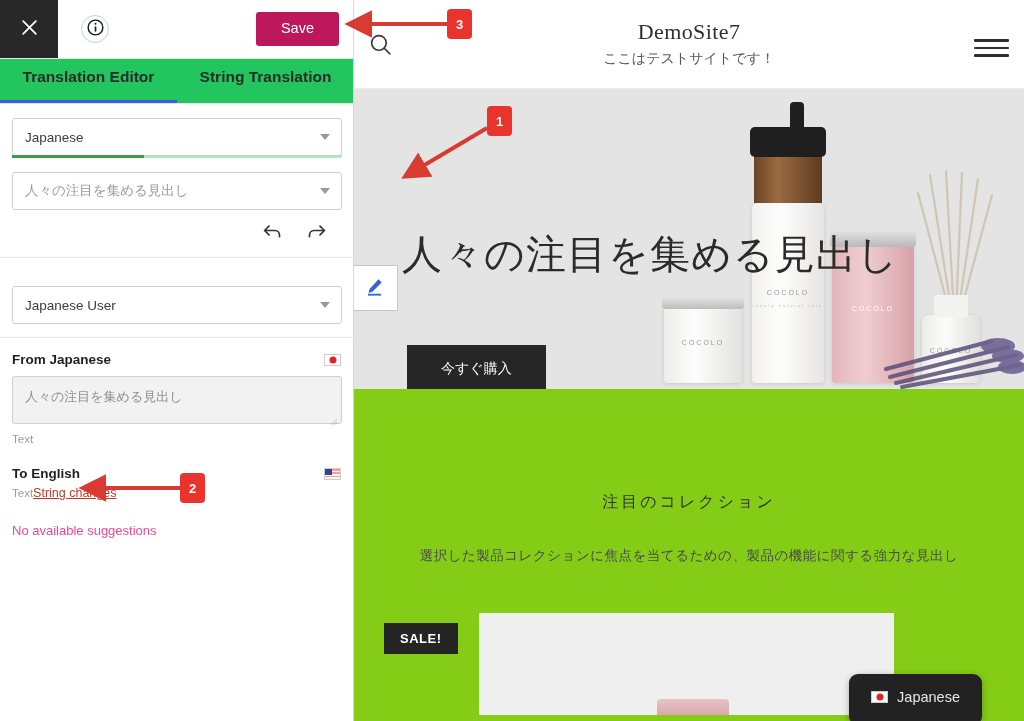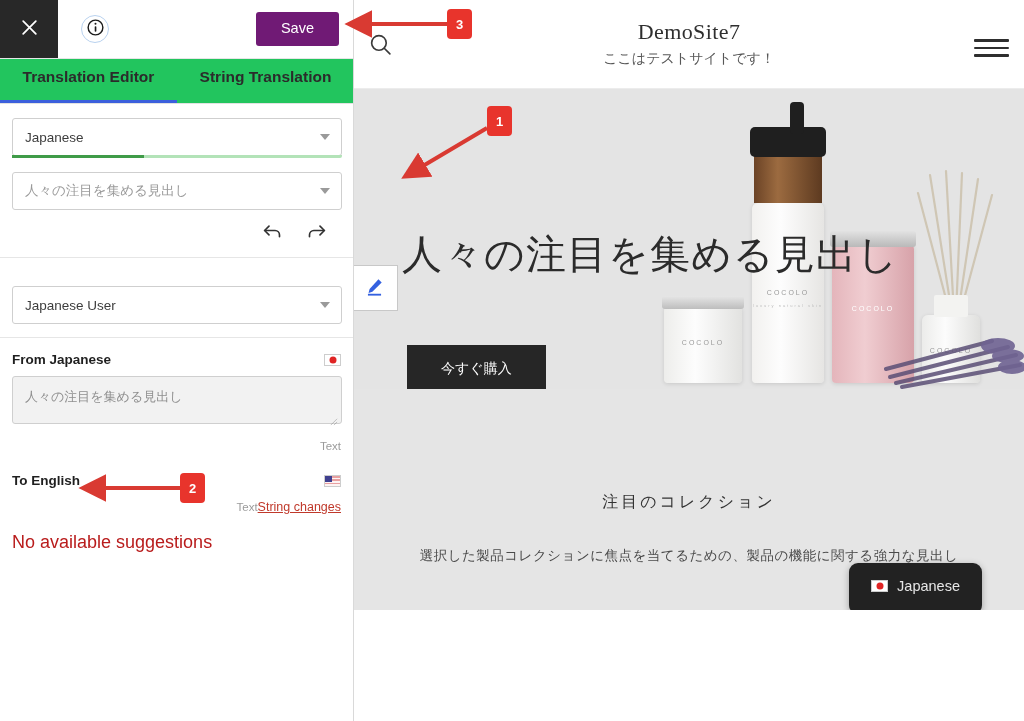--- a/index.html
+++ b/index.html
@@ -18,21 +18,21 @@
   .panel-top{height:58px;display:flex;align-items:stretch;border-bottom:1px solid #e6e6e6;background:#fff;}
   .close-btn{width:58px;height:58px;background:#282828;display:flex;align-items:center;
              justify-content:center;cursor:pointer;flex:0 0 58px;}
   .close-btn svg{width:19px;height:19px;}
   .info-wrap{flex:0 0 auto;display:flex;align-items:center;justify-content:center;width:74px;}
   .info-ico{width:26px;height:26px;border-radius:50%;border:1px solid #b9d2ef;
             display:flex;align-items:center;justify-content:center;cursor:pointer;}
   .info-ico svg{width:19px;height:19px;}
   .top-spacer{flex:1 1 auto;}
   .save-wrap{display:flex;align-items:center;padding-right:14px;}
-  .save-btn{background:#701a75;color:#fff;border:none;border-radius:3px;
+  .save-btn{background:#be185d;color:#fff;border:none;border-radius:3px;
             padding:8px 25px;font-size:14.5px;cursor:pointer;font-family:inherit;line-height:1.2;}
 
   .tabs{display:flex;height:44px;border-bottom:1px solid #e2e2e2;background:#22c55e;}
   .tab{flex:0 0 auto;display:flex;align-items:flex-start;justify-content:center;
        font-size:15.5px;font-weight:bold;color:#2b2b2b;cursor:pointer;
        padding:9px 0 0 0;position:relative;box-sizing:border-box;}
   .tab.t1{width:177px;}
   .tab.t2{width:177px;}
   .tab.active:after{content:"";position:absolute;left:0;right:0;bottom:0;height:3px;background:#3b5fdc;}
 
@@ -60,35 +60,35 @@
   .sel-row{display:flex;align-items:center;justify-content:space-between;}
 
   .ta{
     width:330px;box-sizing:border-box;border:1px solid #cfcfcf;border-radius:3px;
     padding:11px 12px;font-size:13px;font-family:inherit;resize:none;outline:none;
   }
   .ta.src{background:#f2f2f2;color:#8f8f8f;height:48px;}
   .ta.dst{background:#fff;color:#2a2a2a;height:38px;border:1px solid #2f2f2f;}
   .ta-wrap{position:relative;margin-top:9px;}
   .grip{position:absolute;right:3px;bottom:2px;width:9px;height:9px;pointer-events:none;opacity:.55;}
-  .meta{display:flex;align-items:center;justify-content:flex-end;margin-top:12px;}
+  .meta{display:flex;align-items:center;justify-content:flex-start;margin-top:5px;}
   .meta .lbl{font-size:11.5px;color:#9b9b9b;}
   .discard{font-size:12.5px;color:#c0392b;text-decoration:underline;cursor:pointer;}
-  .nosug{font-size:18px;color:#b91c1c;margin-top:18px;}
+  .nosug{font-size:13px;color:#ec4899;margin-top:23px;}
 
   .flag{width:17px;height:12px;border:1px solid #cdcdcd;box-sizing:border-box;position:relative;
         background:#fff;display:inline-block;vertical-align:middle;}
   .flag-jp:after{content:"";position:absolute;left:50%;top:50%;transform:translate(-50%,-50%);
                  width:7px;height:7px;border-radius:50%;background:#e02424;}
   .flag-us{background:
       repeating-linear-gradient(to bottom,#e8a0a0 0 1.7px,#fdf3f3 1.7px 3.4px);}
   .flag-us:before{content:"";position:absolute;left:0;top:0;width:7px;height:6px;background:#3f3f8f;}
 
   
-  .site{width:670px;height:610px;position:relative;background:#e5e5e5;overflow:hidden;}
+  .site{width:670px;height:721px;position:relative;background:#84cc16;overflow:hidden;}
   .site-head{height:88px;position:relative;border-bottom:1px solid #ececec;background:#fff;}
   .site-search{position:absolute;left:14px;top:32px;cursor:pointer;}
   .site-search svg{width:25px;height:25px;}
   .site-title{position:absolute;left:0;right:0;top:19px;text-align:center;font-size:22px;color:#2f2f2f;
               font-family:"Liberation Serif","DejaVu Serif",serif;letter-spacing:.4px;}
   .site-sub{position:absolute;left:0;right:0;top:50px;text-align:center;font-size:14px;color:#575757;}
   .burger{position:absolute;right:15px;top:34px;width:35px;cursor:pointer;}
   .burger i{display:block;height:2.5px;background:#2e2e2e;margin:5px 0;border-radius:1px;}
 
   .hero{position:relative;height:300px;background:#e4e4e4;overflow:hidden;}

